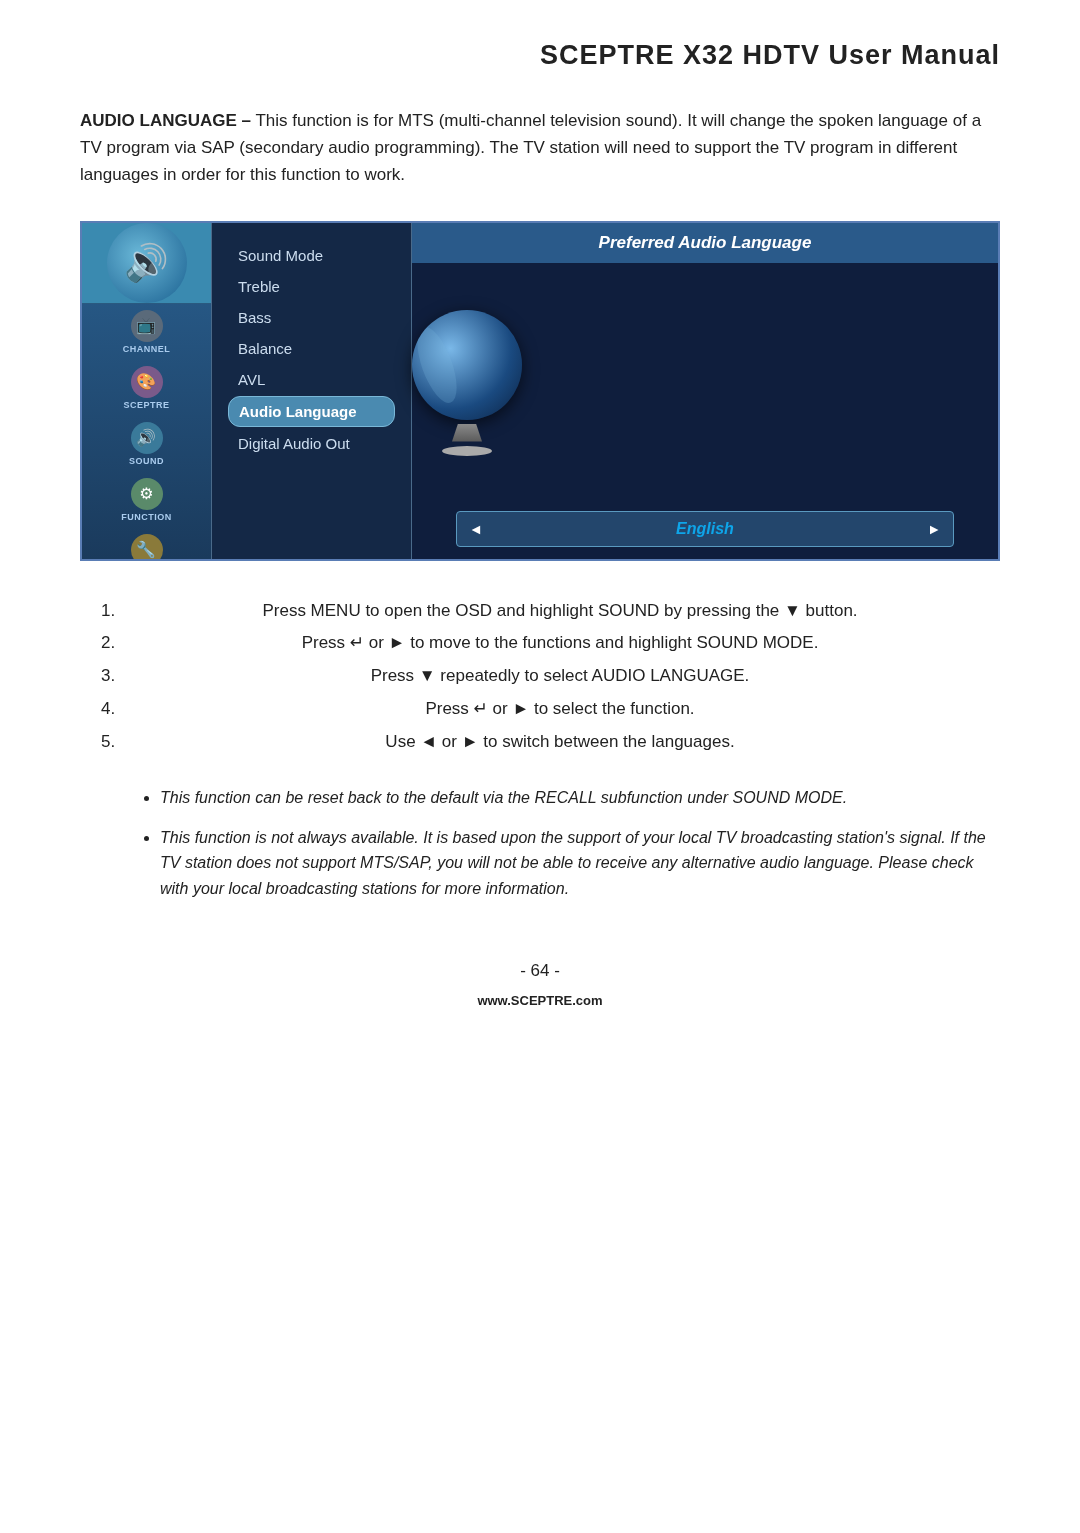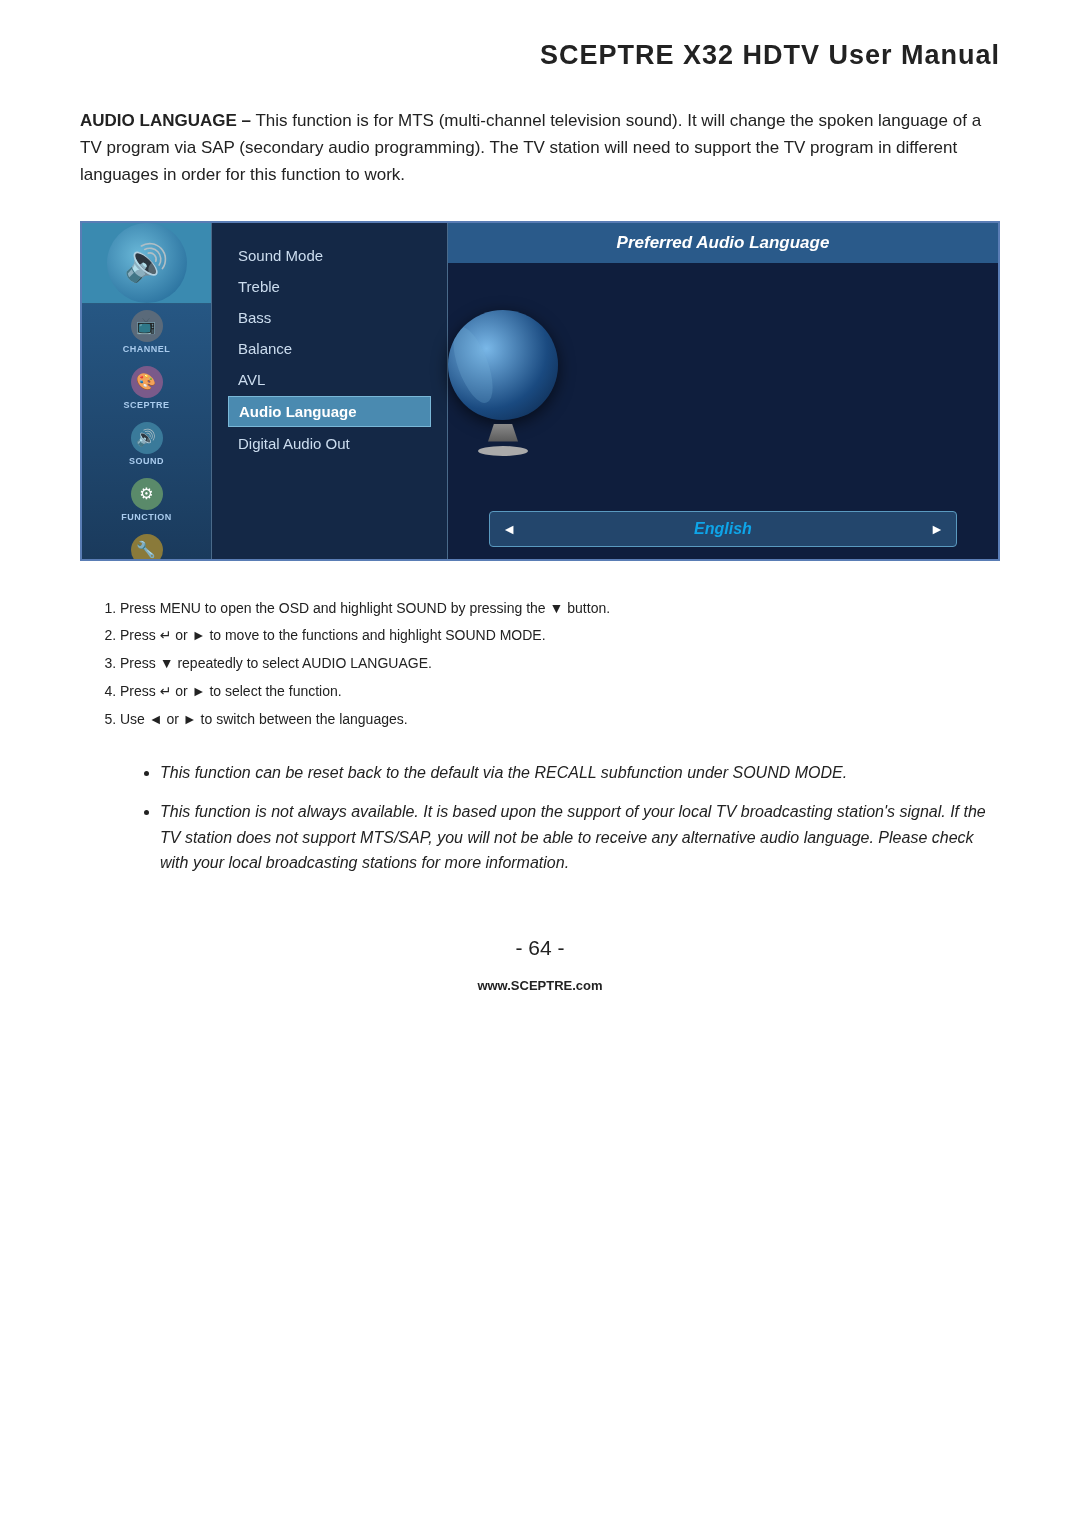--- a/index.html
+++ b/index.html
@@ -102,42 +102,42 @@
 
     .osd-sidebar-label {
       font-size: 9px;
       color: #aaccee;
       letter-spacing: 0.5px;
       font-weight: bold;
     }
 
     
     .osd-menu {
-      width: 236px;
+      width: 200px;
       background: rgba(20,40,70,0.95);
       padding: 18px 16px;
       border-right: 1px solid #4a6a8a;
       display: flex;
       flex-direction: column;
       gap: 2px;
     }
 
     .osd-menu-item {
       padding: 6px 10px;
       font-size: 15px;
       color: #ccddef;
       cursor: pointer;
       border-radius: 2px;
     }
 
     .osd-menu-item.selected {
       background: #4a8ab0;
       color: #fff;
       border: 1px solid #7ab8d8;
-      border-radius: 0;
+      border-radius: 12px;
       font-weight: bold;
     }
 
     
     .osd-panel {
       flex: 1;
       background: rgba(15,30,60,0.95);
       display: flex;
       flex-direction: column;
       align-items: flex-start;
@@ -224,23 +224,24 @@
     
     .instructions {
       margin-bottom: 28px;
     }
 
     .instructions ol {
       padding-left: 40px;
     }
 
     .instructions ol li {
-      font-size: 14px;
+      font-size: 17px;
       line-height: 1.7;
       margin-bottom: 4px;
+      text-align: center;
     }
 
     
     .please-note {
       margin-bottom: 40px;
     }
 
     .please-note p {
       font-size: 17px;
       margin-bottom: 12px;
@@ -258,22 +259,22 @@
       margin-bottom: 14px;
     }
 
     
     .page-footer {
       text-align: center;
       margin-top: 60px;
     }
 
     .page-footer .page-number {
-      font-size: 21px;
-      margin-bottom: 18px;
+      font-size: 17px;
+      margin-bottom: 12px;
     }
 
     .page-footer .website {
       font-size: 13px;
       font-weight: bold;
     }
   </style>
 </head>
 <body>
 

